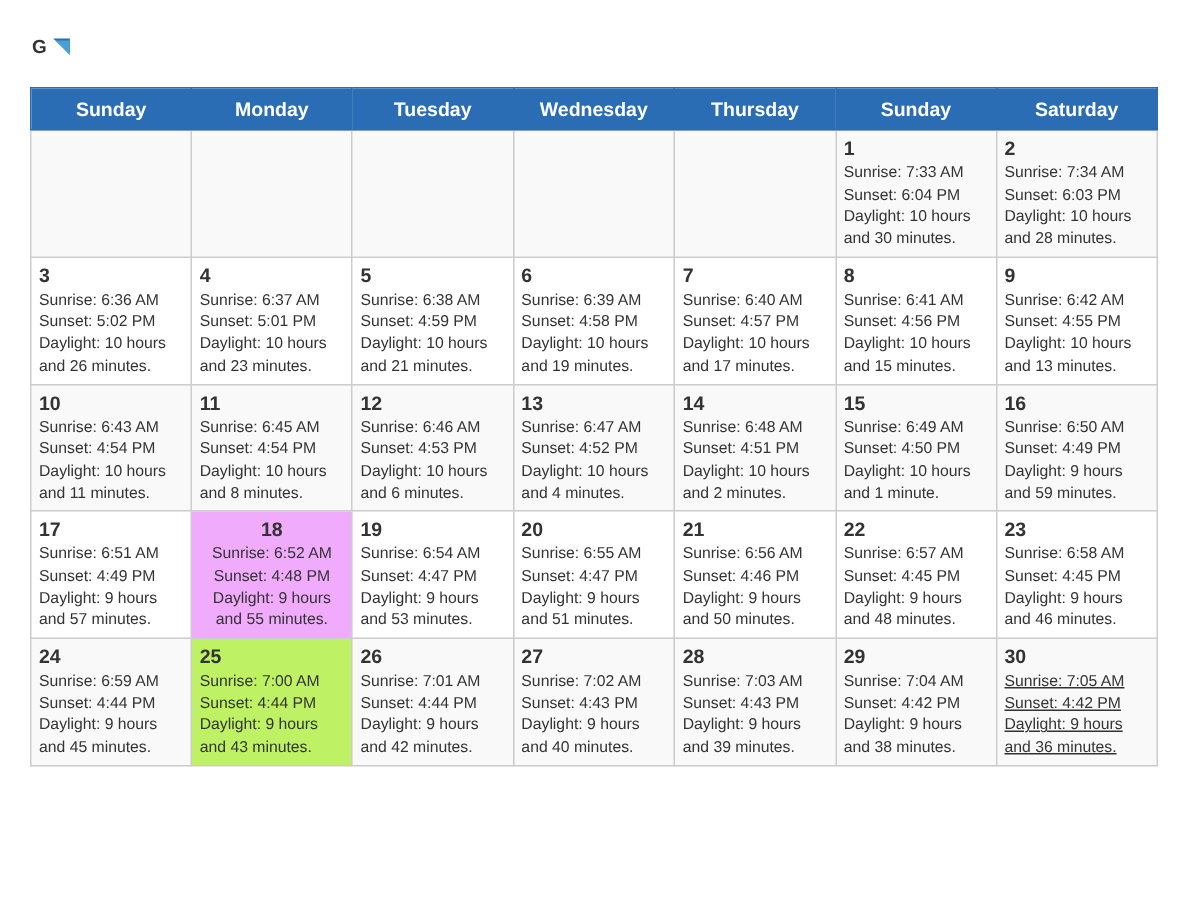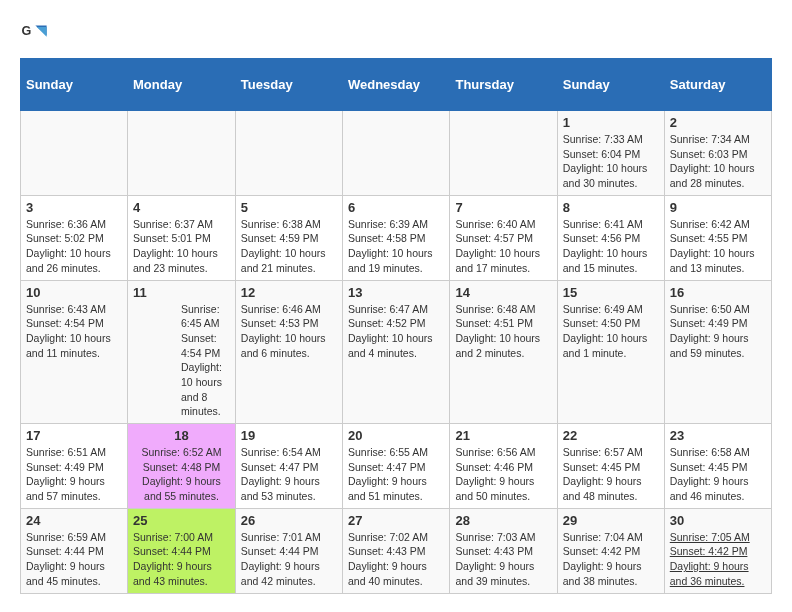--- a/index.html
+++ b/index.html
@@ -54,22 +54,22 @@
     }
     .calendar {
       width: 100%;
       border-collapse: collapse;
     }
     .calendar th {
       background: #2a6db5;
       color: #fff;
       font-size: 13px;
       font-weight: bold;
-      padding: 18px 5px;
-      text-align: left;
+      padding: 6px 5px;
+      text-align: center;
       border: 1px solid #2a6db5;
     }
     .calendar td {
       border: 1px solid #ccc;
       vertical-align: top;
       padding: 4px 5px;
       width: 108px;
       min-height: 80px;
       font-size: 11px;
       color: #333;
@@ -198,21 +198,21 @@
       </tr>
       <tr>
         <td style="background: rgb(249, 249, 249);">
           <span class="day-num">10</span>
           <div class="day-info" style="white-space: pre-line;">Sunrise: 6:43 AM
 Sunset: 4:54 PM
 Daylight: 10 hours and 11 minutes.</div>
         </td>
         <td style="background: rgb(249, 249, 249);">
           <span class="day-num">11</span>
-          <div class="day-info" style="white-space: pre-line; margin-left: 48px;">Sunrise: 6:45 AM
+          <div class="day-info" style="white-space: pre-line;">Sunrise: 6:45 AM
 Sunset: 4:54 PM
 Daylight: 10 hours and 8 minutes.</div>
         </td>
         <td style="background: rgb(249, 249, 249);">
           <span class="day-num">12</span>
           <div class="day-info" style="white-space: pre-line;">Sunrise: 6:46 AM
 Sunset: 4:53 PM
 Daylight: 10 hours and 6 minutes.</div>
         </td>
         <td style="background: rgb(249, 249, 249);">

